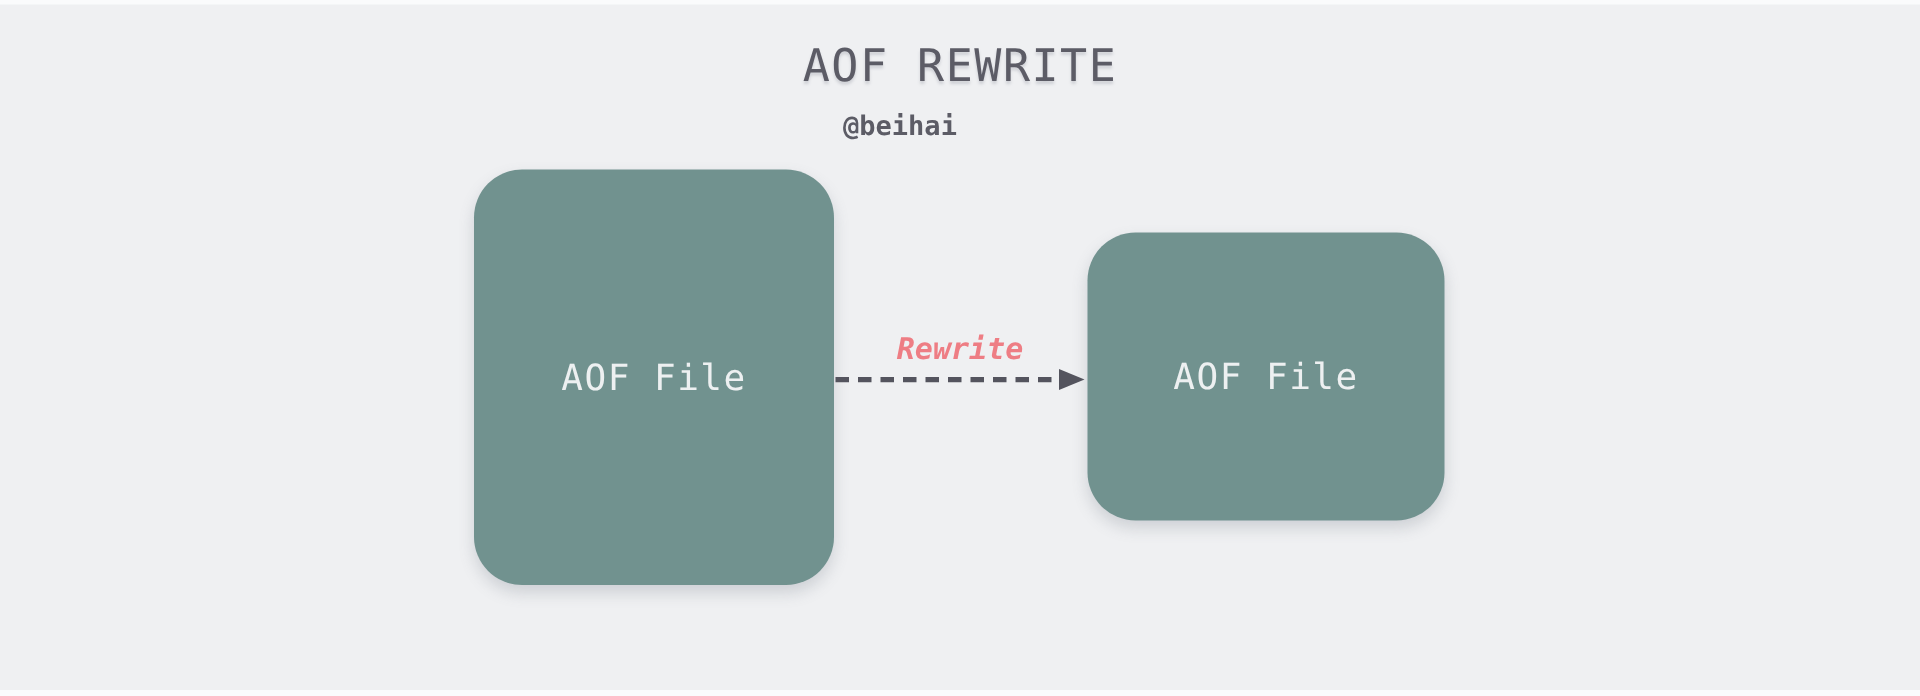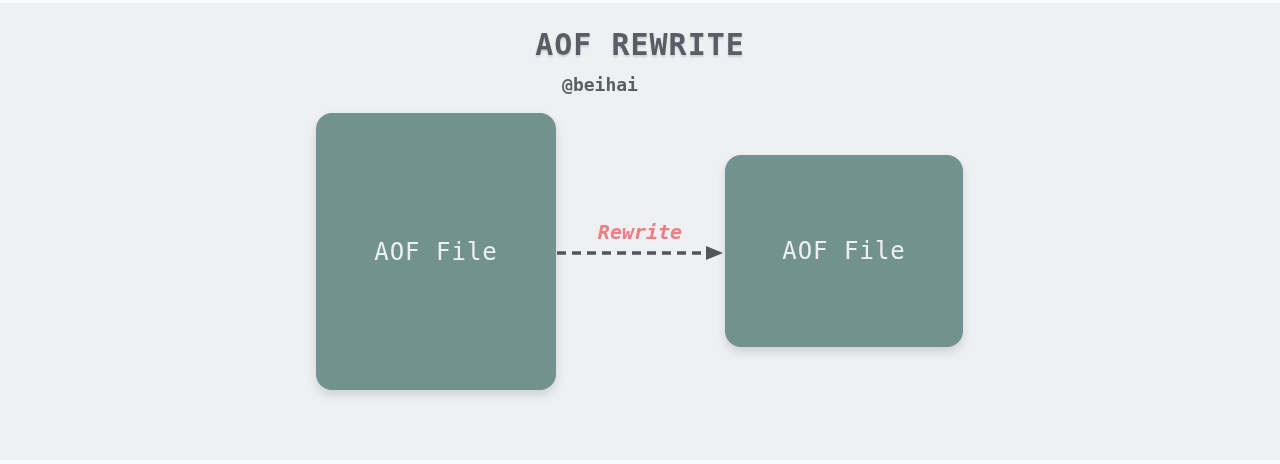--- a/index.html
+++ b/index.html
@@ -30,40 +30,40 @@
   .edge-strip.top { top: 0; height: 3px; }
   .edge-strip.bottom { bottom: 0; height: 4px; }
 
   .page-title {
     position: absolute;
     top: 27px;
     left: 0;
     width: 1280px;
     text-align: center;
     font-size: 30px;
-    font-weight: bold;
+    font-weight: normal;
     letter-spacing: 1px;
     color: var(--title-text);
     text-shadow: 0 2px 2px rgba(110, 115, 130, 0.25);
   }
   .page-subtitle {
     position: absolute;
     top: 74px;
     left: 0;
     width: 1200px;
     text-align: center;
     font-size: 18px;
     font-weight: bold;
     color: var(--title-text);
   }
 
   .node {
     position: absolute;
     background: var(--node-fill);
-    border-radius: 16px;
+    border-radius: 32px;
     box-shadow: 0 5px 10px rgba(90, 100, 115, 0.22);
     display: flex;
     align-items: center;
     justify-content: center;
   }
   .node-left {
     left: 316px;
     top: 113px;
     width: 240px;
     height: 277px;

